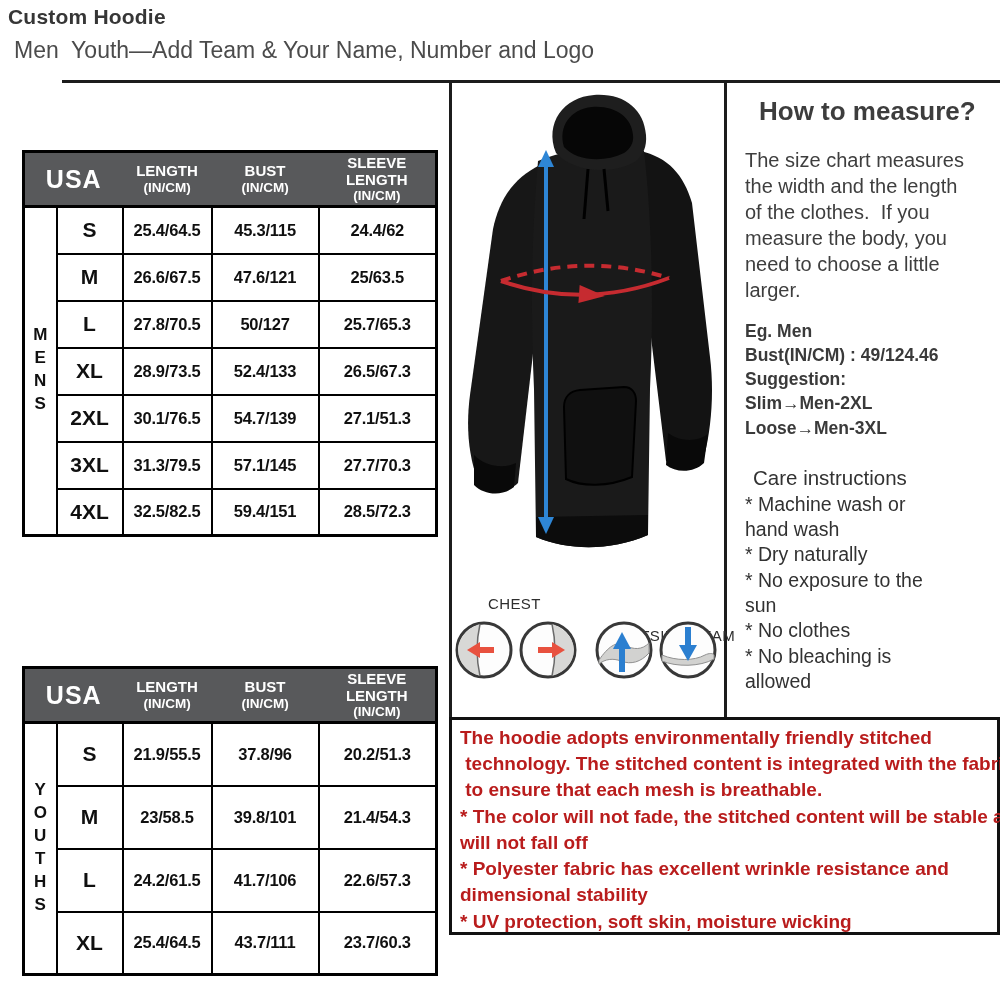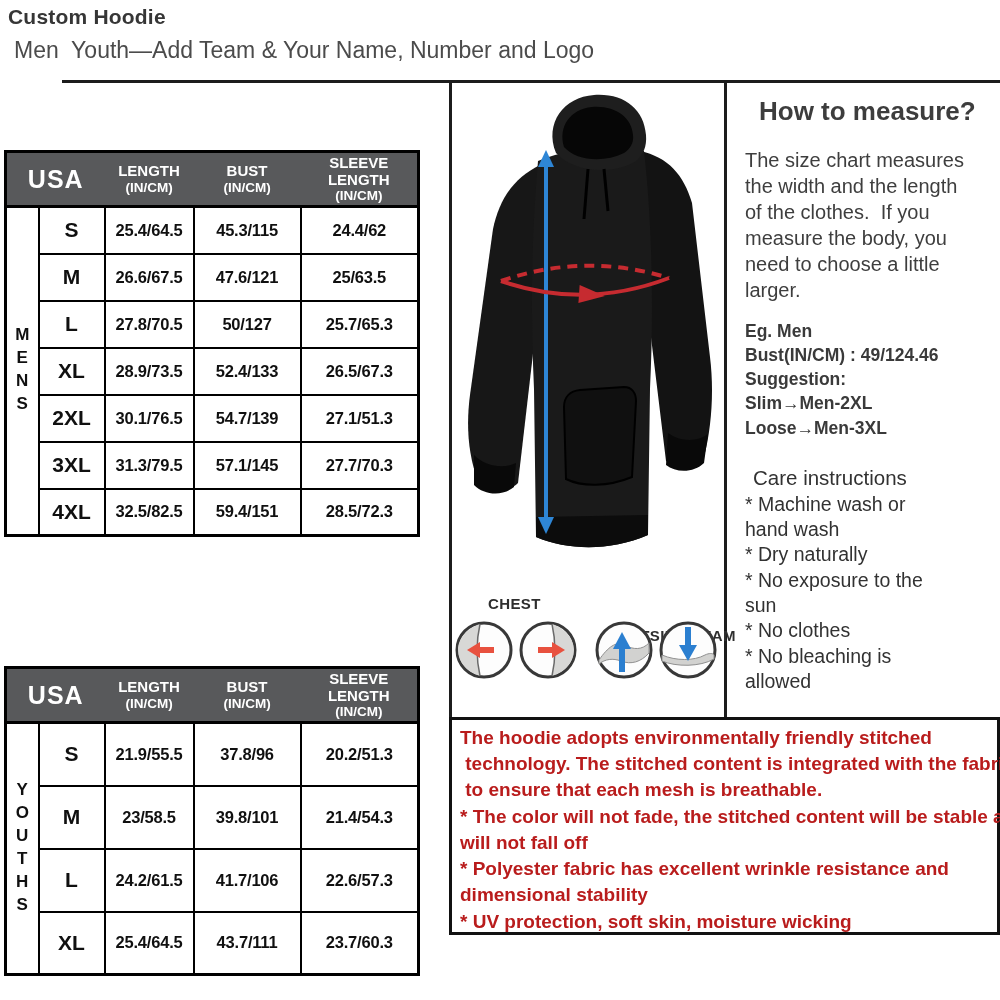--- a/index.html
+++ b/index.html
@@ -6,21 +6,21 @@
   #canvas{position:relative;width:1000px;height:1000px;background:#ffffff;overflow:hidden;
           font-family:"Liberation Sans",sans-serif;color:#222;}
 
   
   .title{position:absolute;left:8px;top:5px;font-size:21px;font-weight:700;color:#363636;letter-spacing:.2px;}
   .subtitle{position:absolute;left:14px;top:37px;font-size:23px;font-weight:400;color:#4b4b4b;white-space:pre;}
 
   .top-rule{position:absolute;left:62px;top:80px;width:938px;height:3px;background:#1c1c1c;}
 
   
-  .size-table{position:absolute;left:4px;border-collapse:collapse;background:#a21caf;table-layout:fixed;width:416px;}
+  .size-table{position:absolute;left:22px;border-collapse:collapse;background:#a21caf;table-layout:fixed;width:416px;}
   .size-table,.size-table td{border:2px solid #000;}
   .size-table{border-width:3px;}
   .size-table.mens{top:150px;}
   .size-table.youths{top:666px;}
   .size-table thead tr{height:55px;}
   .size-table thead th{background:#58595b;color:#fff;border:0;border-bottom:3px solid #000;padding:0;vertical-align:middle;}
   .usa-th{font-size:25px;font-weight:700;letter-spacing:1px;}
   .col-th .name{font-size:15px;font-weight:700;line-height:1.15;}
   .col-th .unit{font-size:13.5px;font-weight:700;line-height:1.2;}
   .size-table tbody td{text-align:center;vertical-align:middle;font-weight:700;color:#101010;background:#fff;padding:0;}
@@ -29,21 +29,21 @@
   .size-cell{font-size:21px;}
   .val-cell{font-size:16.5px;letter-spacing:-.2px;}
   .vlabel-cell{background:#fff;}
   .vlabel-inner{writing-mode:vertical-lr;text-orientation:upright;margin:0 auto;
                 font-size:17px;font-weight:700;letter-spacing:4px;line-height:1;color:#101010;}
 
   
   .center-box{position:absolute;left:449px;top:83px;width:278px;height:634px;box-sizing:border-box;
               border-left:3px solid #1c1c1c;border-right:3px solid #1c1c1c;background:#fff;}
   .hoodie-svg{position:absolute;left:0;top:6px;}
-  .icon-label{position:absolute;font-size:15px;font-weight:700;color:#2e2e2e;letter-spacing:.4px;white-space:nowrap;}
+  .icon-label{position:absolute;font-size:15px;font-weight:400;color:#2e2e2e;letter-spacing:.4px;white-space:nowrap;}
   .chest-label{left:36px;top:512px;}
   .seam-label{left:165px;top:509px;margin-top:35px;}
   .mcircle{position:absolute;top:537px;}
   .mc1{left:2px;}.mc2{left:66px;}.mc3{left:142px;}.mc4{left:206px;}
 
   
   .right-col{position:absolute;left:745px;top:96px;width:250px;}
   .measure-heading{font-size:26px;font-weight:700;color:#3d3d3d;margin:0 0 20px 14px;}
   .measure-body{font-size:20px;line-height:1.3;color:#3e3e3e;white-space:pre-wrap;}
   .measure-example{margin-top:16px;font-size:17.5px;font-weight:700;line-height:1.38;color:#3a3a3a;white-space:pre-wrap;}

